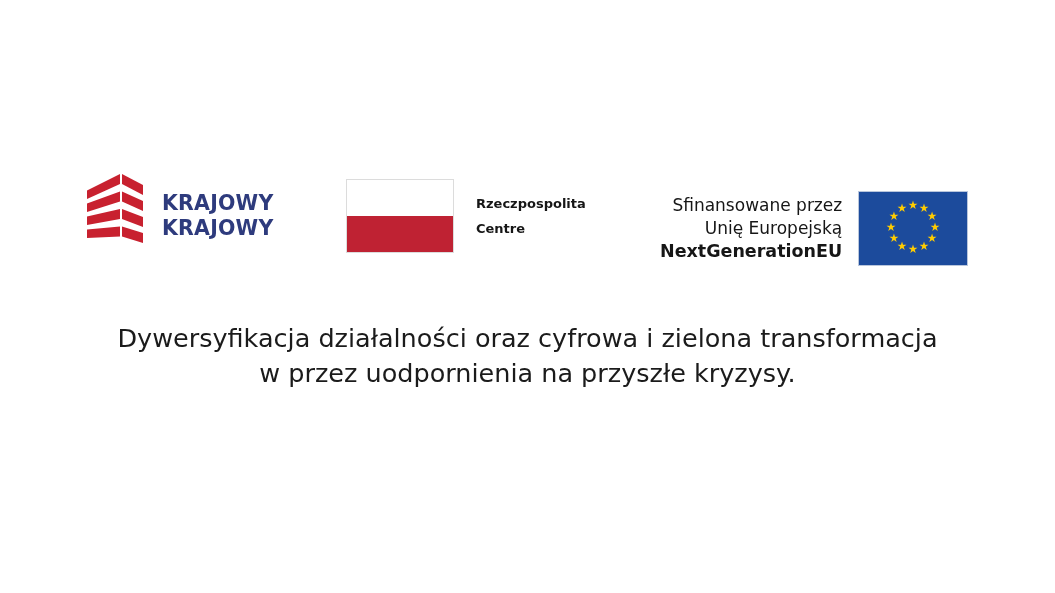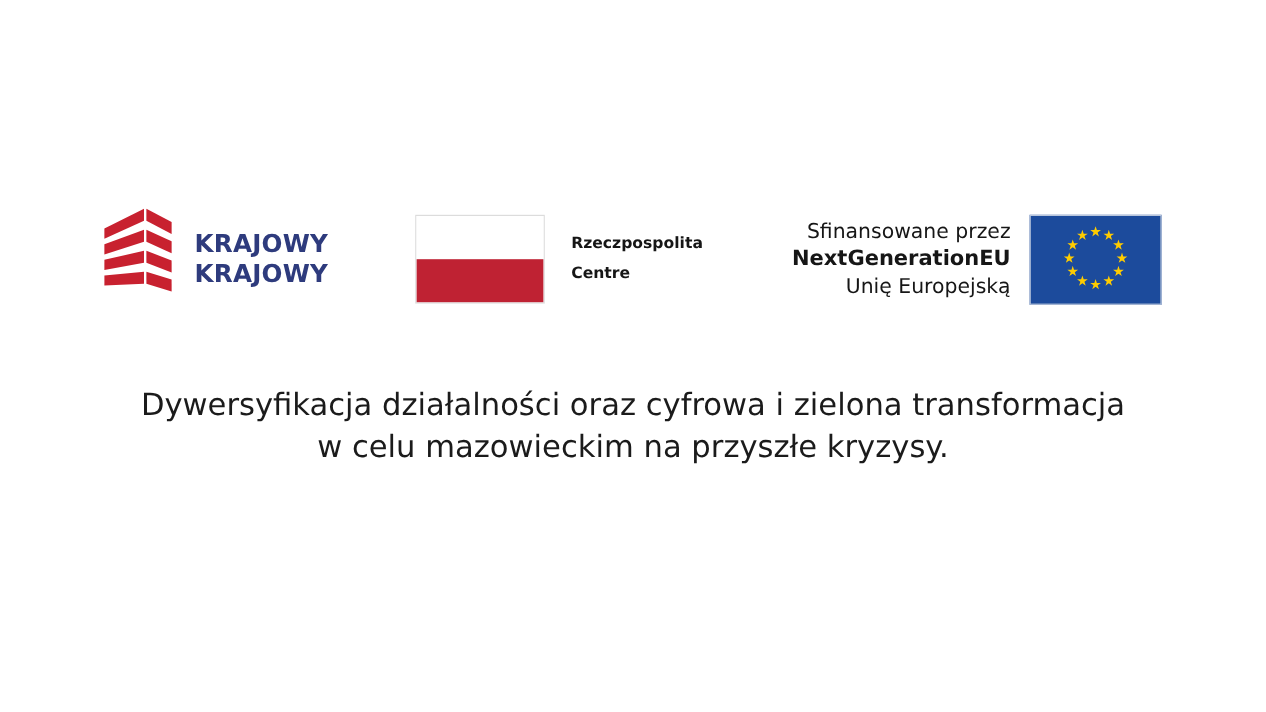--- a/index.html
+++ b/index.html
@@ -88,21 +88,21 @@
     font-size: 13px;
     line-height: 25px;
     color: #161616;
     white-space: nowrap;
   }
 
   
   .eu-block {
     position: absolute;
     left: 660px;
-    top: 0;
+    top: 12px;
     height: 92px;
     display: flex;
     align-items: center;
   }
   .eu-words {
     display: flex;
     flex-direction: column;
     justify-content: center;
     align-items: flex-end;
     text-align: right;
@@ -187,22 +187,22 @@
     </div>
     <div class="pl-words">
       <div class="pl-line">Rzeczpospolita</div>
       <div class="pl-line">Centre</div>
     </div>
   </div>
 
   <div class="eu-block">
     <div class="eu-words">
       <div class="eu-line">Sfinansowane przez</div>
+      <div class="eu-line">Unię Europejską</div>
       <div class="eu-line strong">NextGenerationEU</div>
-      <div class="eu-line">Unię Europejską</div>
     </div>
     <div class="eu-flag">
       <svg width="108" height="73" viewBox="0 0 108 73" xmlns="http://www.w3.org/2000/svg">
         <g fill="#ffcc00">
 
           <polygon points="54.00,8.50 55.06,11.76 58.49,11.76 55.71,13.78 56.77,17.04 54.00,15.03 51.23,17.04 52.29,13.78 49.51,11.76 52.94,11.76"></polygon>
           <polygon points="65.00,11.45 66.06,14.71 69.49,14.71 66.71,16.73 67.77,19.99 65.00,17.98 62.23,19.99 63.29,16.73 60.51,14.71 63.94,14.71"></polygon>
           <polygon points="73.05,19.50 74.11,22.76 77.54,22.76 74.76,24.78 75.82,28.04 73.05,26.03 70.28,28.04 71.34,24.78 68.56,22.76 71.99,22.76"></polygon>
           <polygon points="76.00,30.50 77.06,33.76 80.49,33.76 77.71,35.78 78.77,39.04 76.00,37.03 73.23,39.04 74.29,35.78 71.51,33.76 74.94,33.76"></polygon>
           <polygon points="73.05,41.50 74.11,44.76 77.54,44.76 74.76,46.78 75.82,50.04 73.05,48.03 70.28,50.04 71.34,46.78 68.56,44.76 71.99,44.76"></polygon>
@@ -215,14 +215,14 @@
           <polygon points="43.00,11.45 44.06,14.71 47.49,14.71 44.71,16.73 45.77,19.99 43.00,17.98 40.23,19.99 41.29,16.73 38.51,14.71 41.94,14.71"></polygon>
         </g>
       </svg>
     </div>
   </div>
 
 </div>
 
 <div class="headline">
   <div class="headline-line">Dywersyfikacja działalności oraz cyfrowa i zielona transformacja</div>
-  <div class="headline-line">w celu mazowieckim na przyszłe kryzysy.</div>
+  <div class="headline-line">w przez uodpornienia na przyszłe kryzysy.</div>
 </div>
 
 </body></html>

